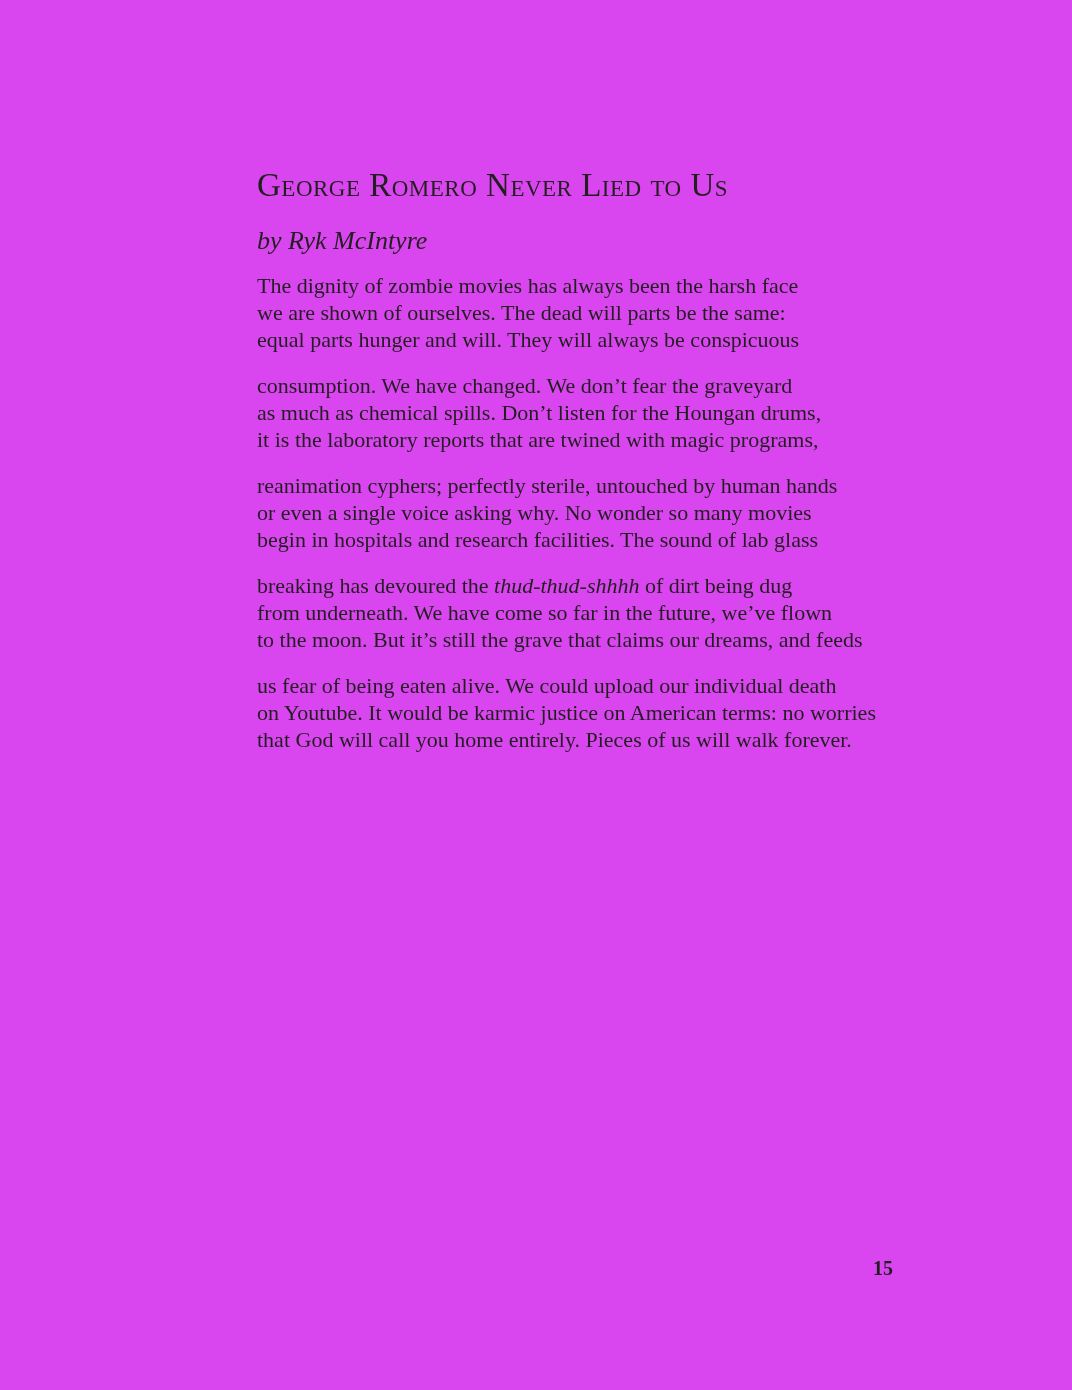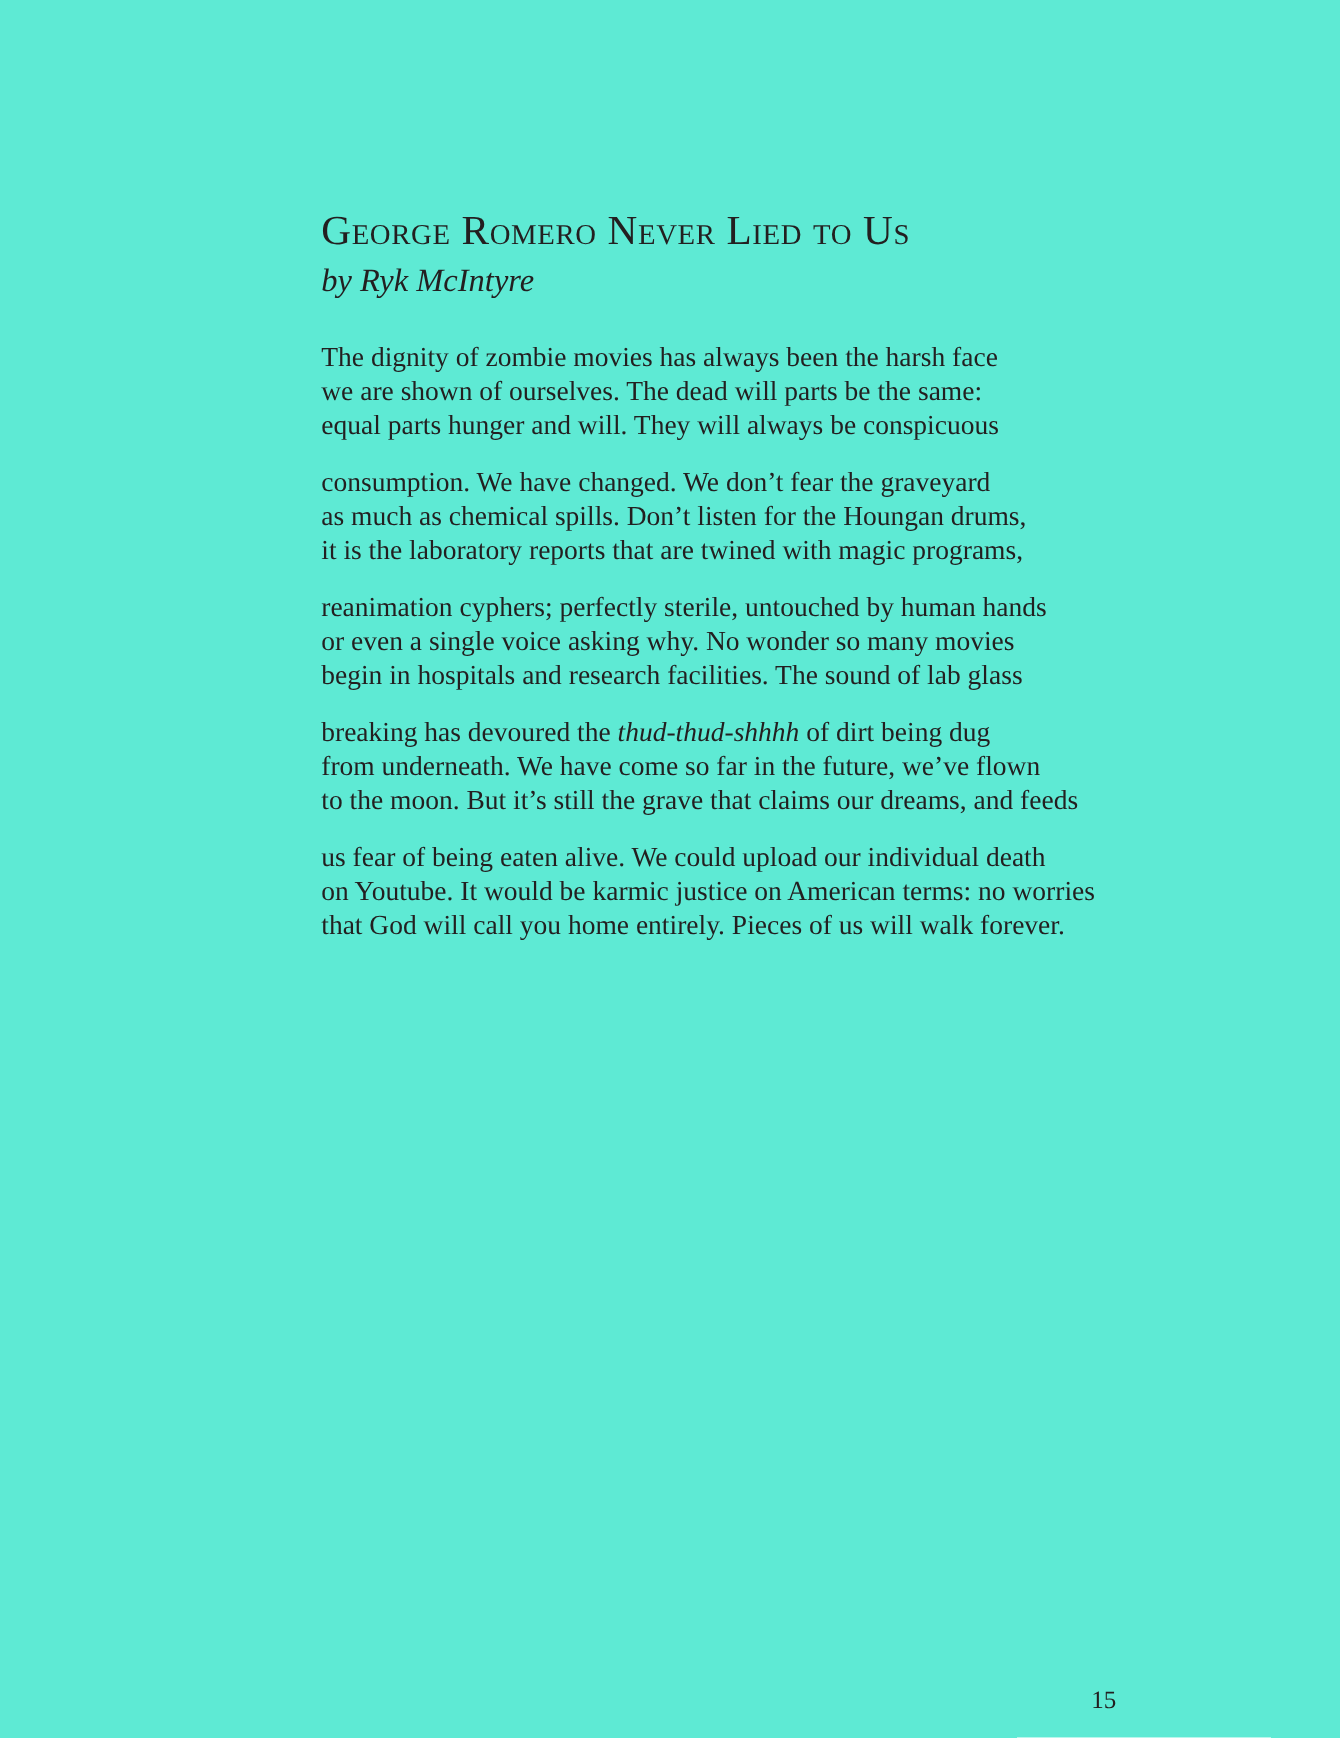--- a/index.html
+++ b/index.html
@@ -4,42 +4,42 @@
 <style>
   html, body {
     margin: 0;
     padding: 0;
     background: #ffffff;
   }
   .page {
     position: relative;
     width: 1072px;
     height: 1390px;
-    background: #5eead4;
+    background: #d946ef;
     font-family: "Liberation Serif", serif;
     color: #231f20;
     overflow: hidden;
   }
   .content {
     position: absolute;
     left: 257px;
     top: 167px;
     width: 680px;
   }
   .title {
     margin: 0;
     font-weight: normal;
     font-variant: small-caps;
     font-size: 33px;
     letter-spacing: 0.5px;
     line-height: 1.15;
     white-space: nowrap;
   }
   .byline {
-    margin: 4px 0 0 0;
+    margin: 20px 0 0 0;
     font-style: italic;
     font-size: 26px;
     line-height: 1.2;
   }
   .poem {
     position: absolute;
     left: 257px;
     top: 272px;
     width: 700px;
     font-size: 22px;
@@ -50,25 +50,26 @@
   }
   .line {
     white-space: nowrap;
   }
   .em {
     font-style: italic;
   }
   .folio {
     position: absolute;
     left: 257px;
-    top: 1348px;
+    top: 1256px;
     width: 636px;
     text-align: right;
     font-size: 20px;
     line-height: 1.2;
+    font-weight: bold;
   }
 </style>
 </head>
 <body>
 
 <div class="page">
 
   <div class="content">
     <h1 class="title">George Romero Never Lied to Us</h1>
     <p class="byline">by Ryk McIntyre</p>

